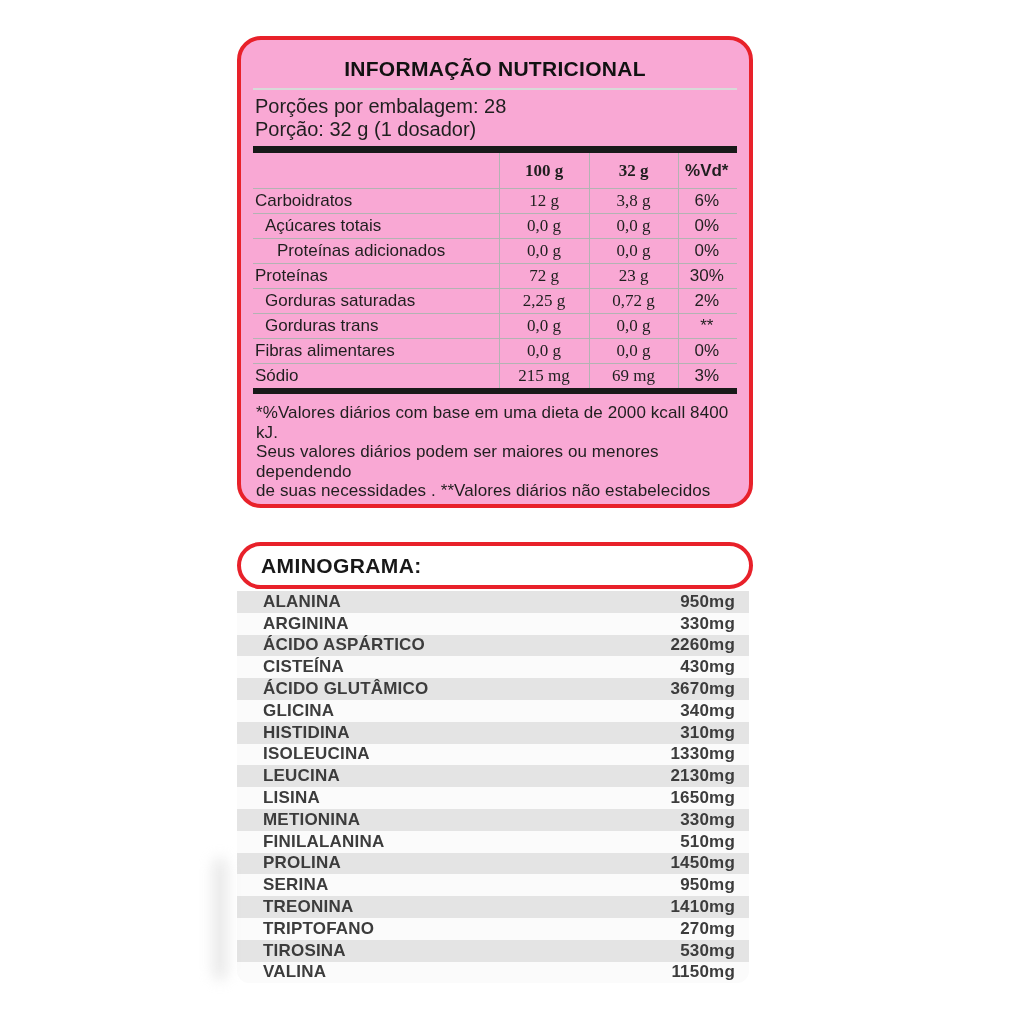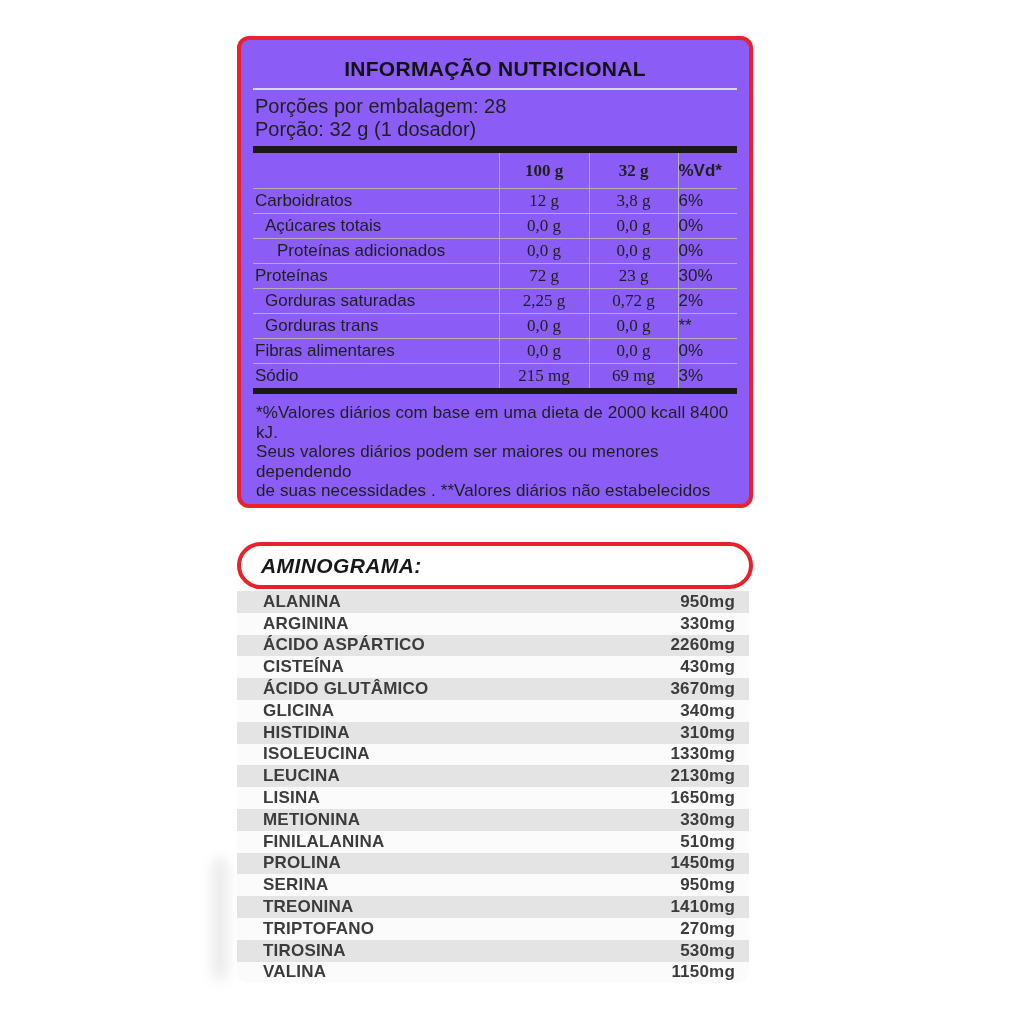--- a/index.html
+++ b/index.html
@@ -12,21 +12,21 @@
     --amino-gray:#e4e4e4;
     --amino-white:#fbfbfb;
   }
   *{margin:0;padding:0;box-sizing:border-box;}
   html,body{width:1024px;height:1024px;background:#ffffff;
     font-family:"Liberation Sans", sans-serif;position:relative;overflow:hidden;}
 
   
   .nutri-box{
     position:absolute;left:237px;top:36px;width:516px;height:472px;
-    border:4px solid var(--red);border-radius:12px;background:#8b5cf6;
+    border:4px solid var(--red);border-radius:24px;background:#f9a8d4;
     padding:10px 12px 0 12px;
   }
   .nutri-title{
     font-size:21px;font-weight:bold;color:#121212;text-align:center;
     letter-spacing:.3px;margin:7px 0 7px;
   }
   .title-rule{height:2px;background:var(--rule);margin-bottom:5px;}
   .serving{font-size:20px;color:var(--ink);line-height:23px;padding-left:2px;}
   .bar{height:7px;background:var(--bar);margin-top:5px;}
   .bar2{height:6px;background:var(--bar);}
@@ -35,34 +35,34 @@
     font-size:17px;color:var(--ink);}
   table.nutri col.c-label{width:246px;}
   table.nutri col.c-100{width:90px;}
   table.nutri col.c-32{width:89px;}
   table.nutri col.c-vd{width:59px;}
   table.nutri th{font-weight:bold;height:35px;vertical-align:bottom;padding-bottom:7px;}
   table.nutri td{height:25px;vertical-align:middle;}
   table.nutri tbody td{border-top:1.5px solid var(--line);}
   table.nutri .vline{border-left:1.5px solid var(--line);}
   table.nutri .num{text-align:center;font-family:Liberation Serif, serif;}
-  table.nutri .pct{text-align:left;padding-right:2px;margin-top:28px;}
+  table.nutri .pct{text-align:center;padding-right:2px;margin-top:28px;}
   table.nutri .lbl{text-align:left;}
   .ind0{padding-left:2px;}
   .ind1{padding-left:12px;}
   .ind2{padding-left:24px;}
 
   .footnote{font-size:17px;line-height:19.5px;color:var(--ink);
     padding:9px 0 0 3px;letter-spacing:.1px;}
 
   
   .amino-pill{
     position:absolute;left:237px;top:542px;width:516px;height:47px;
     border:4px solid var(--red);border-radius:26px;background:#fff;
-    display:flex;align-items:center;padding-left:20px;font-style:italic;
+    display:flex;align-items:center;padding-left:20px;
   }
   .amino-pill-title{font-weight:bold;font-size:21px;color:#181818;letter-spacing:.4px;}
 
   .amino-list{
     position:absolute;left:237px;top:591px;width:512px;
     border-radius:0 0 12px 12px;overflow:hidden;
   }
   .amino-row{
     display:flex;justify-content:space-between;align-items:center;
     height:21.8px;font-weight:bold;font-size:17px;color:var(--amino-ink);

